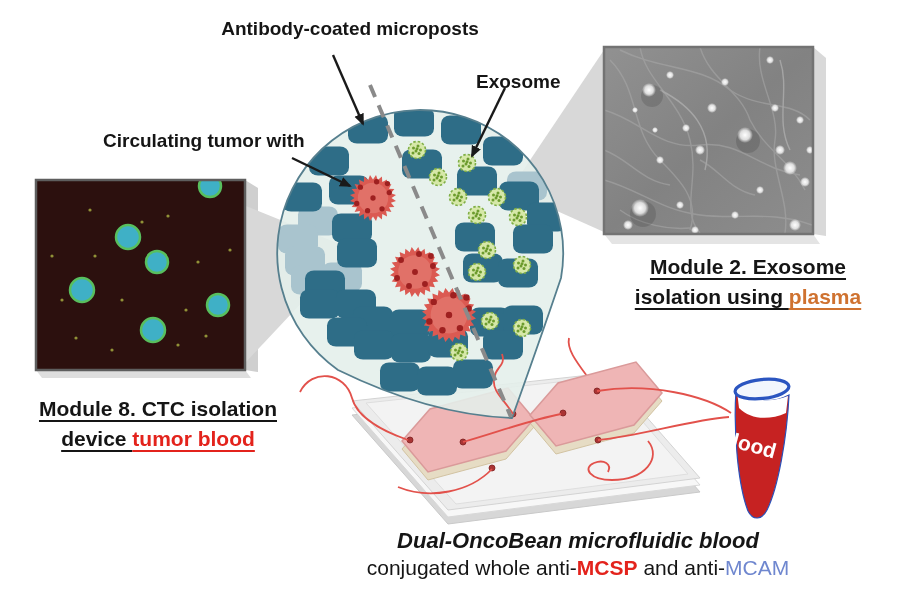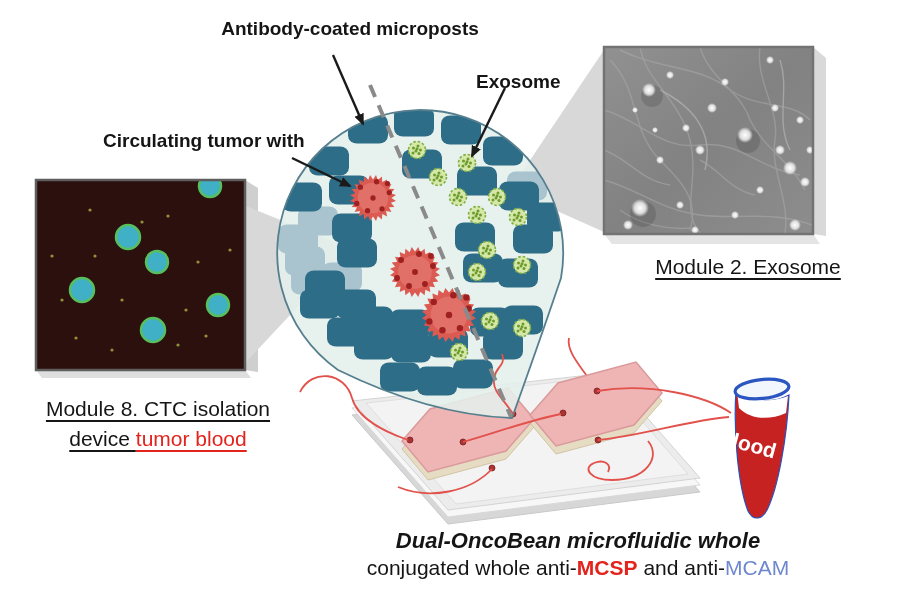--- a/index.html
+++ b/index.html
@@ -7,21 +7,21 @@
        font-family:"Liberation Sans",sans-serif;}
   .fig svg{position:absolute;left:0;top:0;}
   .lbl{position:absolute;color:#151515;}
   .bold{font-weight:bold;}
   .c-red{color:#d63b2c;}
   .c-blue{color:#6b7ec9;}
   .c-redstrong{color:#e3231c;}
   .c-orange{color:#cf7230;}
   .c-bluecap{color:#6f87cf;}
   .uline{text-decoration:underline;text-decoration-thickness:2px;text-underline-offset:4px;}
-  .mod{font-weight:normal;font-size:21px;line-height:30px;text-align:center;}
+  .mod{font-weight:bold;font-size:21px;line-height:30px;text-align:center;}
   .cap1{font-weight:bold;font-style:italic;font-size:22px;}
   .cap2{font-size:21px;}
 </style>
 </head>
 <body>
 
 <div class="fig">
 
 <svg width="900" height="592" viewBox="0 0 900 592">
   <defs>
@@ -407,20 +407,21 @@
 
 <div class="lbl bold" style="left:103px;top:130px;font-size:19px;">Circulating tumor with</div>
 
 <div class="lbl mod" style="left:30px;top:394px;width:256px;">
   <div class="uline">Module 8. CTC isolation</div>
   <div><span class="uline">device </span><span class="uline c-redstrong">tumor blood</span></div>
 </div>
 
 <div class="lbl mod" style="left:602px;top:252px;width:292px;">
   <div class="uline">Module 2. Exosome</div>
+  <div><span class="uline">isolation using </span><span class="uline c-orange">plasma</span></div>
 </div>
 
 <div class="lbl" style="left:318px;top:527px;width:520px;text-align:center;line-height:27px;">
-  <div class="cap1">Dual-OncoBean microfluidic whole</div>
+  <div class="cap1">Dual-OncoBean microfluidic blood</div>
   <div class="cap2"><span>conjugated whole anti-</span><span class="bold c-redstrong">MCSP</span><span> and anti-</span><span class="c-bluecap">MCAM</span></div>
 </div>
 
 </div>
 
 </body></html>

